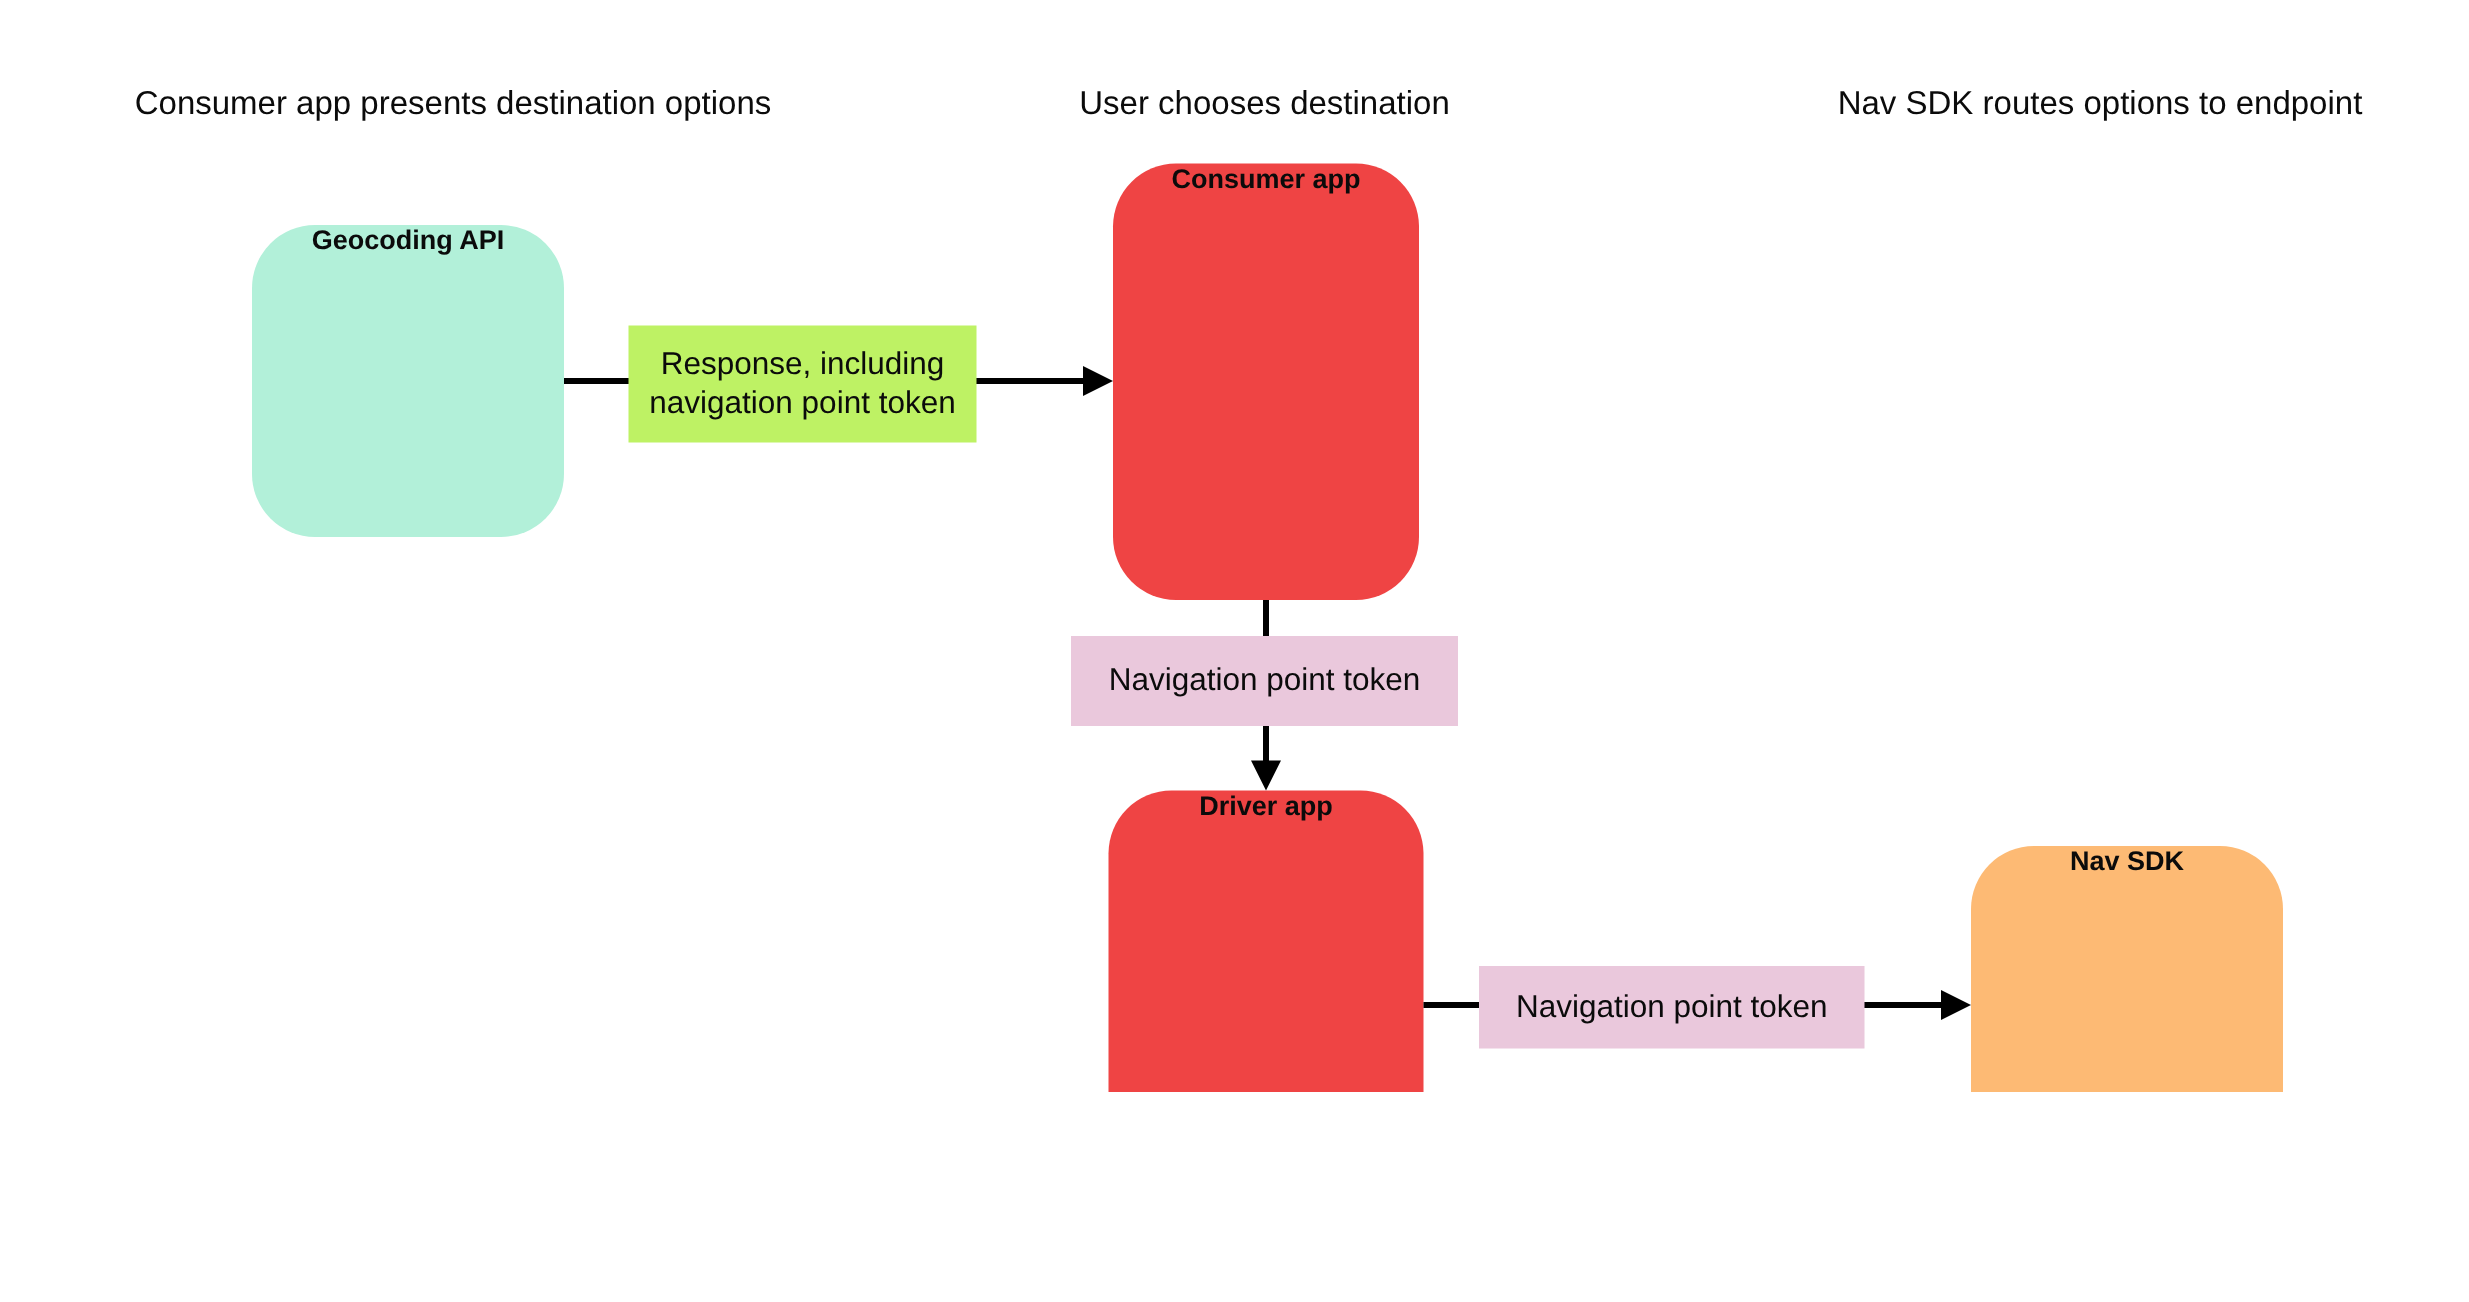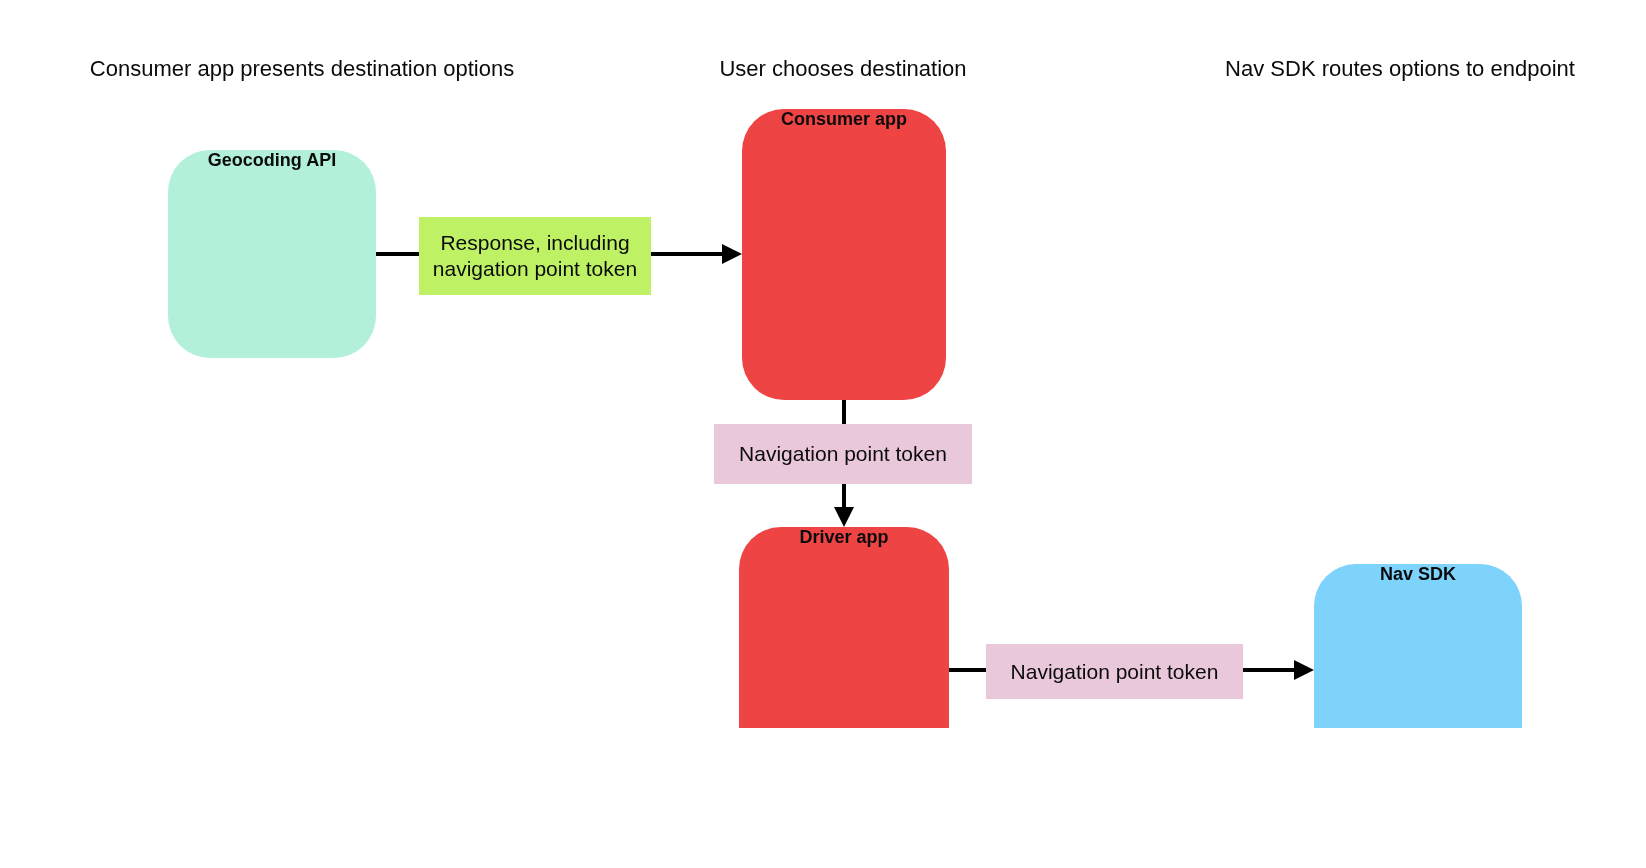--- a/index.html
+++ b/index.html
@@ -95,21 +95,21 @@
   </div>
 
   <div class="node node-consumer" style="background-color: #ef4444;">
     <span>Consumer app</span>
   </div>
 
   <div class="node node-driver" style="background-color: #ef4444;">
     <span>Driver app</span>
   </div>
 
-  <div class="node node-navsdk" style="background-color: #7dd3fc;">
+  <div class="node node-navsdk" style="background-color: #fdba74;">
     <span>Nav SDK</span>
   </div>
 
   <div class="edge-label edge-label-1" style="background-color: #bef264;">Response, including navigation point token</div>
 
   <div class="edge-label edge-label-2" style="background-color: rgb(234, 200, 220);">Navigation point token</div>
 
   <div class="edge-label edge-label-3" style="background-color: rgb(234, 200, 220);">Navigation point token</div>
 
 </div>

